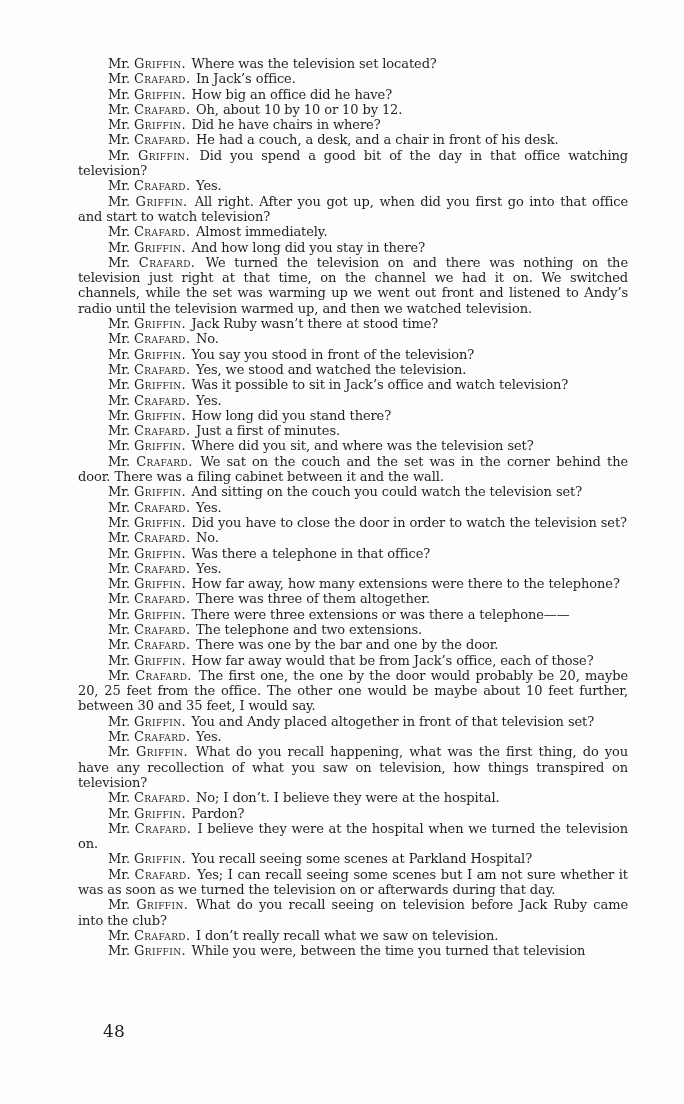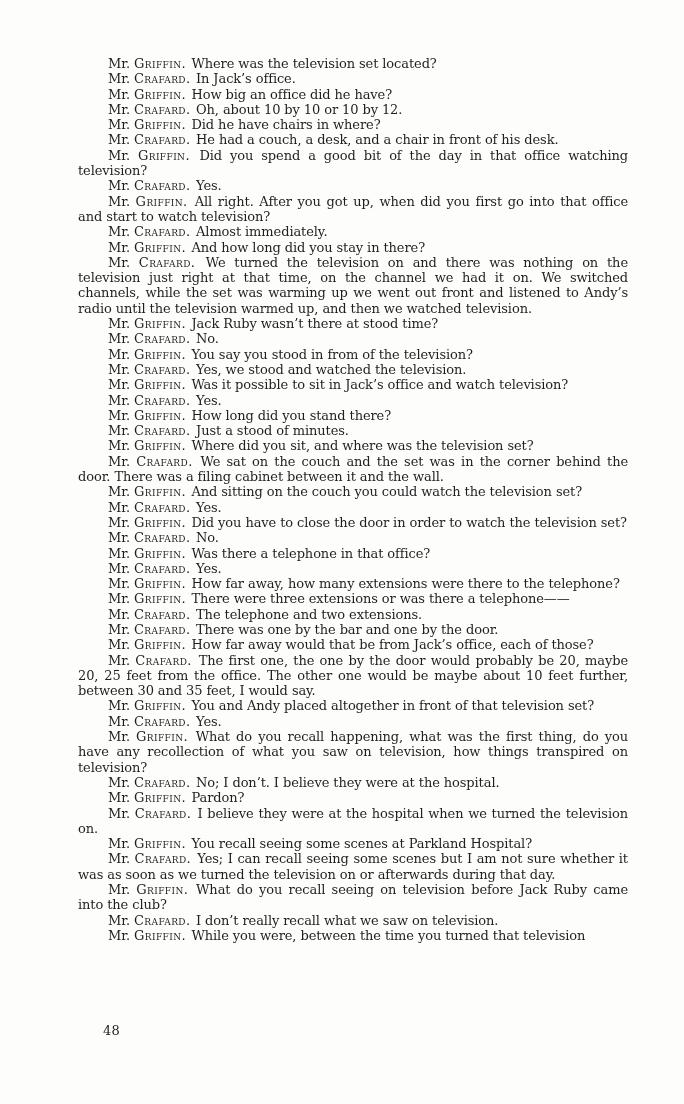--- a/index.html
+++ b/index.html
@@ -42,21 +42,21 @@
     font-variant: small-caps;
     letter-spacing: 0.4px;
   }
   .utterance {
     margin-left: 2px;
   }
   .page-number {
     position: absolute;
     left: 103px;
     top: 1022px;
-    font-size: 13px;
+    font-size: 17px;
     line-height: 18px;
     letter-spacing: 0.3px;
   }
 </style>
 </head>
 <body>
 
 <div class="page" style="--paper: #fdfdfb; --ink: #1f1f1f;">
   <div class="text-block" id="transcript">
       <p class="transcript-line"><span class="speaker"><span class="honorific">Mr. </span><span class="surname">Griffin</span><span>.</span></span><span class="utterance"> Where was the television set located?</span></p>
@@ -66,35 +66,36 @@
       <p class="transcript-line"><span class="speaker"><span class="honorific">Mr. </span><span class="surname">Griffin</span><span>.</span></span><span class="utterance"> Did he have chairs in where?</span></p>
       <p class="transcript-line"><span class="speaker"><span class="honorific">Mr. </span><span class="surname">Crafard</span><span>.</span></span><span class="utterance"> He had a couch, a desk, and a chair in front of his desk.</span></p>
       <p class="transcript-line"><span class="speaker"><span class="honorific">Mr. </span><span class="surname">Griffin</span><span>.</span></span><span class="utterance"> Did you spend a good bit of the day in that office watching television?</span></p>
       <p class="transcript-line"><span class="speaker"><span class="honorific">Mr. </span><span class="surname">Crafard</span><span>.</span></span><span class="utterance"> Yes.</span></p>
       <p class="transcript-line"><span class="speaker"><span class="honorific">Mr. </span><span class="surname">Griffin</span><span>.</span></span><span class="utterance"> All right.  After you got up, when did you first go into that office and start to watch television?</span></p>
       <p class="transcript-line"><span class="speaker"><span class="honorific">Mr. </span><span class="surname">Crafard</span><span>.</span></span><span class="utterance"> Almost immediately.</span></p>
       <p class="transcript-line"><span class="speaker"><span class="honorific">Mr. </span><span class="surname">Griffin</span><span>.</span></span><span class="utterance"> And how long did you stay in there?</span></p>
       <p class="transcript-line"><span class="speaker"><span class="honorific">Mr. </span><span class="surname">Crafard</span><span>.</span></span><span class="utterance"> We turned the television on and there was nothing on the television just right at that time, on the channel we had it on.  We switched channels, while the set was warming up we went out front and listened to Andy’s radio until the television warmed up, and then we watched television.</span></p>
       <p class="transcript-line"><span class="speaker"><span class="honorific">Mr. </span><span class="surname">Griffin</span><span>.</span></span><span class="utterance"> Jack Ruby wasn’t there at stood time?</span></p>
       <p class="transcript-line"><span class="speaker"><span class="honorific">Mr. </span><span class="surname">Crafard</span><span>.</span></span><span class="utterance"> No.</span></p>
-      <p class="transcript-line"><span class="speaker"><span class="honorific">Mr. </span><span class="surname">Griffin</span><span>.</span></span><span class="utterance"> You say you stood in from of the television?</span></p>
+      <p class="transcript-line"><span class="speaker"><span class="honorific">Mr. </span><span class="surname">Griffin</span><span>.</span></span><span class="utterance"> You say you stood in front of the television?</span></p>
       <p class="transcript-line"><span class="speaker"><span class="honorific">Mr. </span><span class="surname">Crafard</span><span>.</span></span><span class="utterance"> Yes, we stood and watched the television.</span></p>
       <p class="transcript-line"><span class="speaker"><span class="honorific">Mr. </span><span class="surname">Griffin</span><span>.</span></span><span class="utterance"> Was it possible to sit in Jack’s office and watch television?</span></p>
       <p class="transcript-line"><span class="speaker"><span class="honorific">Mr. </span><span class="surname">Crafard</span><span>.</span></span><span class="utterance"> Yes.</span></p>
       <p class="transcript-line"><span class="speaker"><span class="honorific">Mr. </span><span class="surname">Griffin</span><span>.</span></span><span class="utterance"> How long did you stand there?</span></p>
-      <p class="transcript-line"><span class="speaker"><span class="honorific">Mr. </span><span class="surname">Crafard</span><span>.</span></span><span class="utterance"> Just a stood of minutes.</span></p>
+      <p class="transcript-line"><span class="speaker"><span class="honorific">Mr. </span><span class="surname">Crafard</span><span>.</span></span><span class="utterance"> Just a first of minutes.</span></p>
       <p class="transcript-line"><span class="speaker"><span class="honorific">Mr. </span><span class="surname">Griffin</span><span>.</span></span><span class="utterance"> Where did you sit, and where was the television set?</span></p>
       <p class="transcript-line"><span class="speaker"><span class="honorific">Mr. </span><span class="surname">Crafard</span><span>.</span></span><span class="utterance"> We sat on the couch and the set was in the corner behind the door.  There was a filing cabinet between it and the wall.</span></p>
       <p class="transcript-line"><span class="speaker"><span class="honorific">Mr. </span><span class="surname">Griffin</span><span>.</span></span><span class="utterance"> And sitting on the couch you could watch the television set?</span></p>
       <p class="transcript-line"><span class="speaker"><span class="honorific">Mr. </span><span class="surname">Crafard</span><span>.</span></span><span class="utterance"> Yes.</span></p>
       <p class="transcript-line"><span class="speaker"><span class="honorific">Mr. </span><span class="surname">Griffin</span><span>.</span></span><span class="utterance"> Did you have to close the door in order to watch the television set?</span></p>
       <p class="transcript-line"><span class="speaker"><span class="honorific">Mr. </span><span class="surname">Crafard</span><span>.</span></span><span class="utterance"> No.</span></p>
       <p class="transcript-line"><span class="speaker"><span class="honorific">Mr. </span><span class="surname">Griffin</span><span>.</span></span><span class="utterance"> Was there a telephone in that office?</span></p>
       <p class="transcript-line"><span class="speaker"><span class="honorific">Mr. </span><span class="surname">Crafard</span><span>.</span></span><span class="utterance"> Yes.</span></p>
       <p class="transcript-line"><span class="speaker"><span class="honorific">Mr. </span><span class="surname">Griffin</span><span>.</span></span><span class="utterance"> How far away, how many extensions were there to the telephone?</span></p>
+      <p class="transcript-line"><span class="speaker"><span class="honorific">Mr. </span><span class="surname">Crafard</span><span>.</span></span><span class="utterance"> There was three of them altogether.</span></p>
       <p class="transcript-line"><span class="speaker"><span class="honorific">Mr. </span><span class="surname">Griffin</span><span>.</span></span><span class="utterance"> There were three extensions or was there a telephone——</span></p>
       <p class="transcript-line"><span class="speaker"><span class="honorific">Mr. </span><span class="surname">Crafard</span><span>.</span></span><span class="utterance"> The telephone and two extensions.</span></p>
       <p class="transcript-line"><span class="speaker"><span class="honorific">Mr. </span><span class="surname">Crafard</span><span>.</span></span><span class="utterance"> There was one by the bar and one by the door.</span></p>
       <p class="transcript-line"><span class="speaker"><span class="honorific">Mr. </span><span class="surname">Griffin</span><span>.</span></span><span class="utterance"> How far away would that be from Jack’s office, each of those?</span></p>
       <p class="transcript-line"><span class="speaker"><span class="honorific">Mr. </span><span class="surname">Crafard</span><span>.</span></span><span class="utterance"> The first one, the one by the door would probably be 20, maybe 20, 25 feet from the office.  The other one would be maybe about 10 feet further, between 30 and 35 feet, I would say.</span></p>
       <p class="transcript-line"><span class="speaker"><span class="honorific">Mr. </span><span class="surname">Griffin</span><span>.</span></span><span class="utterance"> You and Andy placed altogether in front of that television set?</span></p>
       <p class="transcript-line"><span class="speaker"><span class="honorific">Mr. </span><span class="surname">Crafard</span><span>.</span></span><span class="utterance"> Yes.</span></p>
       <p class="transcript-line"><span class="speaker"><span class="honorific">Mr. </span><span class="surname">Griffin</span><span>.</span></span><span class="utterance"> What do you recall happening, what was the first thing, do you have any recollection of what you saw on television, how things transpired on television?</span></p>
       <p class="transcript-line"><span class="speaker"><span class="honorific">Mr. </span><span class="surname">Crafard</span><span>.</span></span><span class="utterance"> No; I don’t.  I believe they were at the hospital.</span></p>
       <p class="transcript-line"><span class="speaker"><span class="honorific">Mr. </span><span class="surname">Griffin</span><span>.</span></span><span class="utterance"> Pardon?</span></p>

